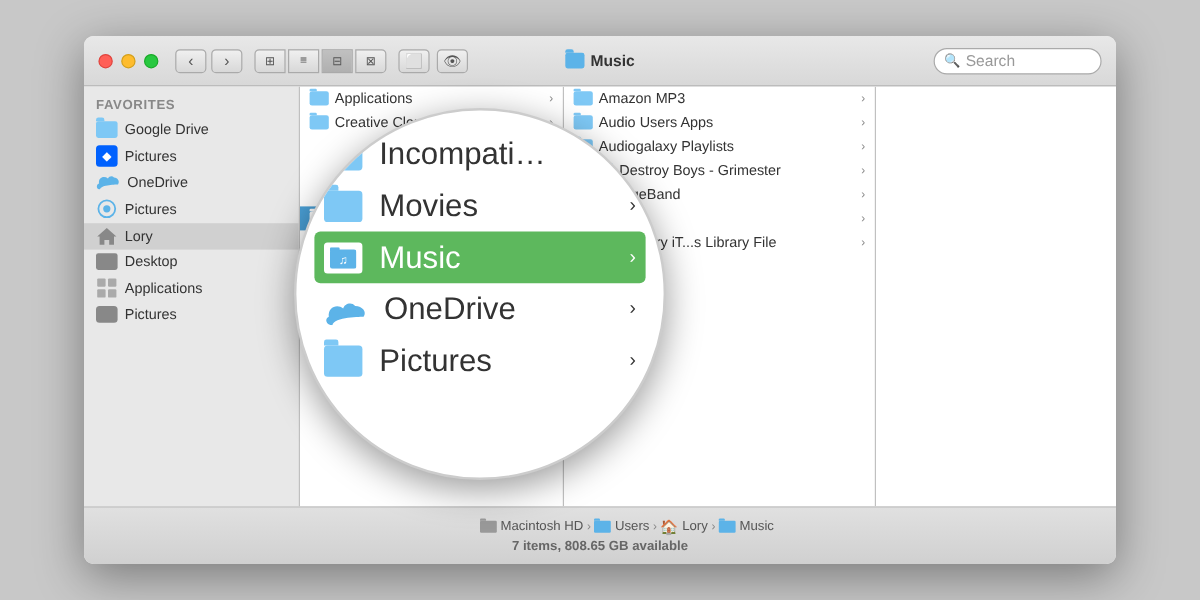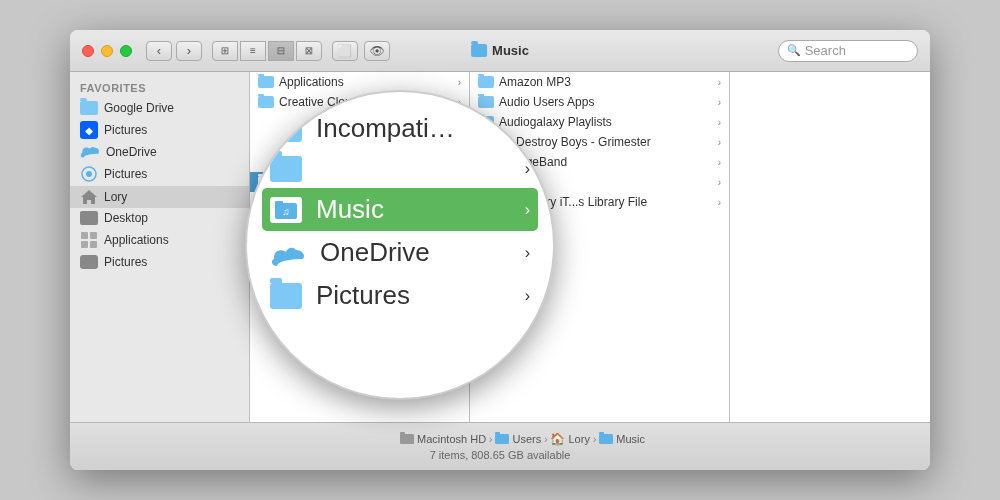--- a/index.html
+++ b/index.html
@@ -344,20 +344,21 @@
     }
     .bc-gray { background: #999; }
     .bc-gray::before { background: #999; }
     .bc-blue { background: #5cb3e8; }
     .bc-blue::before { background: #5cb3e8; }
     .bc-home { display: inline-block; font-size: 12px; }
     .bc-arrow { color: #888; font-size: 10px; }
     .status-text {
       font-size: 11px;
       color: #666;
+      font-weight: bold;
     }
     
     .magnifier {
       position: absolute;
       width: 310px;
       height: 310px;
       border-radius: 50%;
       background: white;
       border: 2px solid #ccc;
       box-shadow: 0 8px 30px rgba(0,0,0,0.4);
@@ -605,20 +606,21 @@
 
   <div class="magnifier">
     <div class="magnifier-content">
       <div class="mag-item">
         <div class="mag-folder-big mf-blue"></div>
         <span>Incompati…</span>
         <span class="mag-chevron">›</span>
       </div>
       <div class="mag-item">
         <div class="mag-folder-big mf-blue"></div>
+        <span>Movies</span>
         <span class="mag-chevron">›</span>
       </div>
       <div class="mag-item selected">
         <div class="mag-music-icon">
           <svg width="22" height="18" viewBox="0 0 22 18">
             <rect x="0" y="2" width="22" height="16" rx="2" fill="#5cb3e8"></rect>
             <rect x="0" y="0" width="8" height="4" rx="1" fill="#5cb3e8"></rect>
             <text x="11" y="14" text-anchor="middle" font-size="10" fill="white">♫</text>
           </svg>
         </div>

